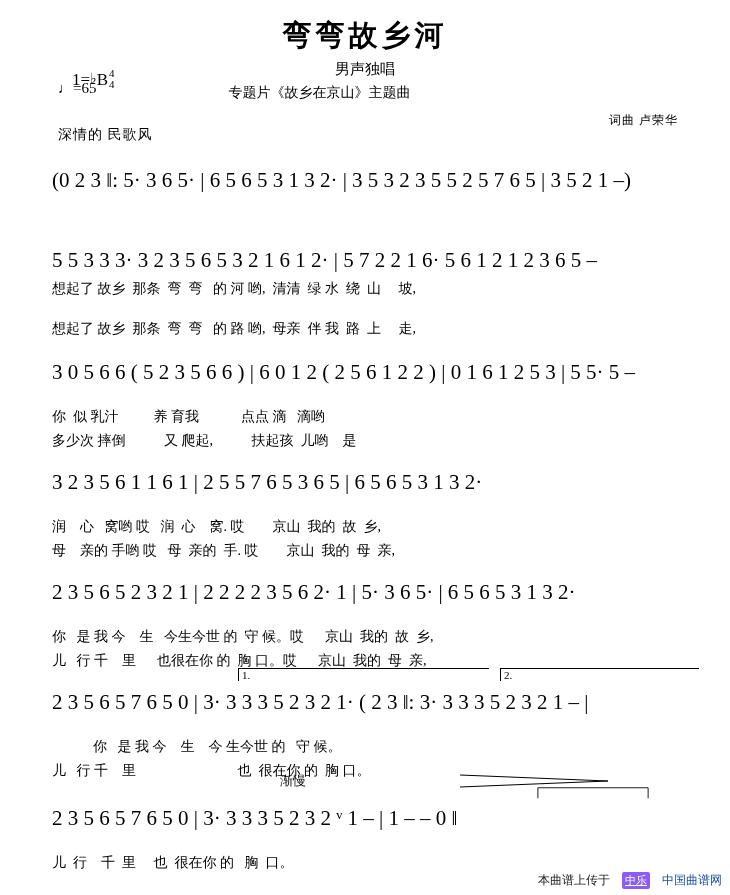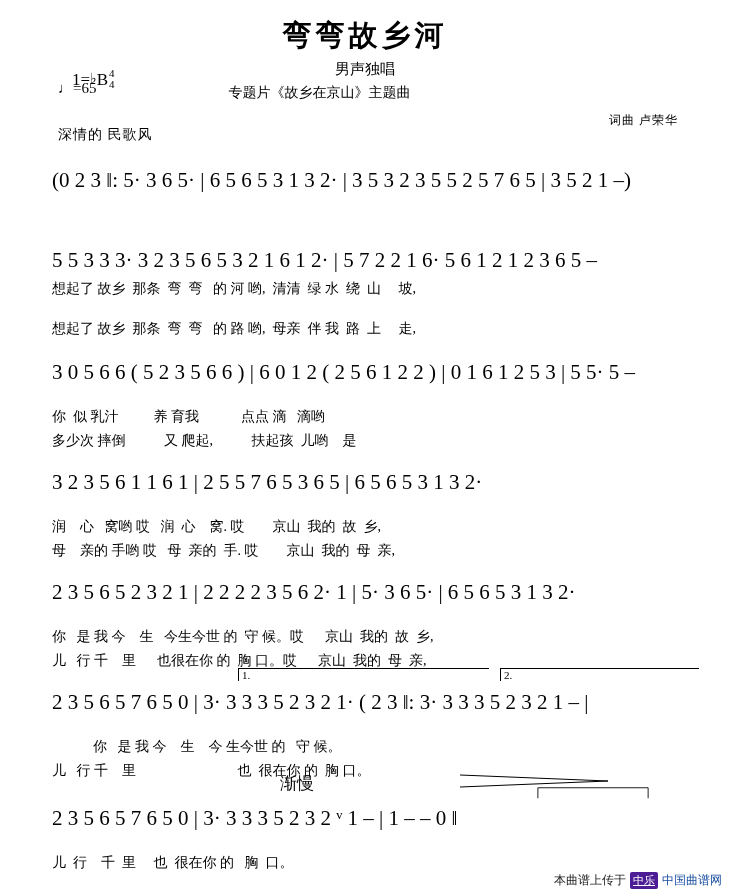--- a/index.html
+++ b/index.html
@@ -110,46 +110,46 @@
     letter-spacing: 0px;
   }
   .footer {
     position: absolute;
     bottom: 6px;
     right: 8px;
     font-size: 12px;
     color: #222;
     display: flex;
     align-items: center;
-    gap: 4px;
+    gap: 12px;
     margin-top: 37px;
   }
   .footer .logo {
     display: inline-block;
-    background: #4c1d95;
+    background: #8b5cf6;
     color: #fff;
     font-size: 11px;
     padding: 1px 3px;
     border-radius: 2px;
     text-decoration: underline;
   }
   .footer .site { color: #1a4fa0; }
   .volta {
     position: absolute;
     font-size: 11px;
   }
   .voltabox {
     position: absolute;
     border-left: 1.2px solid #000;
     border-top: 1.2px solid #000;
     height: 12px;
   }
   .rit {
     position: absolute;
-    font-size: 17px;
+    font-size: 13px;
   }
   .hairpin {
     position: absolute;
     width: 150px;
     height: 14px;
   }
 </style>
 </head>
 <body>
 

